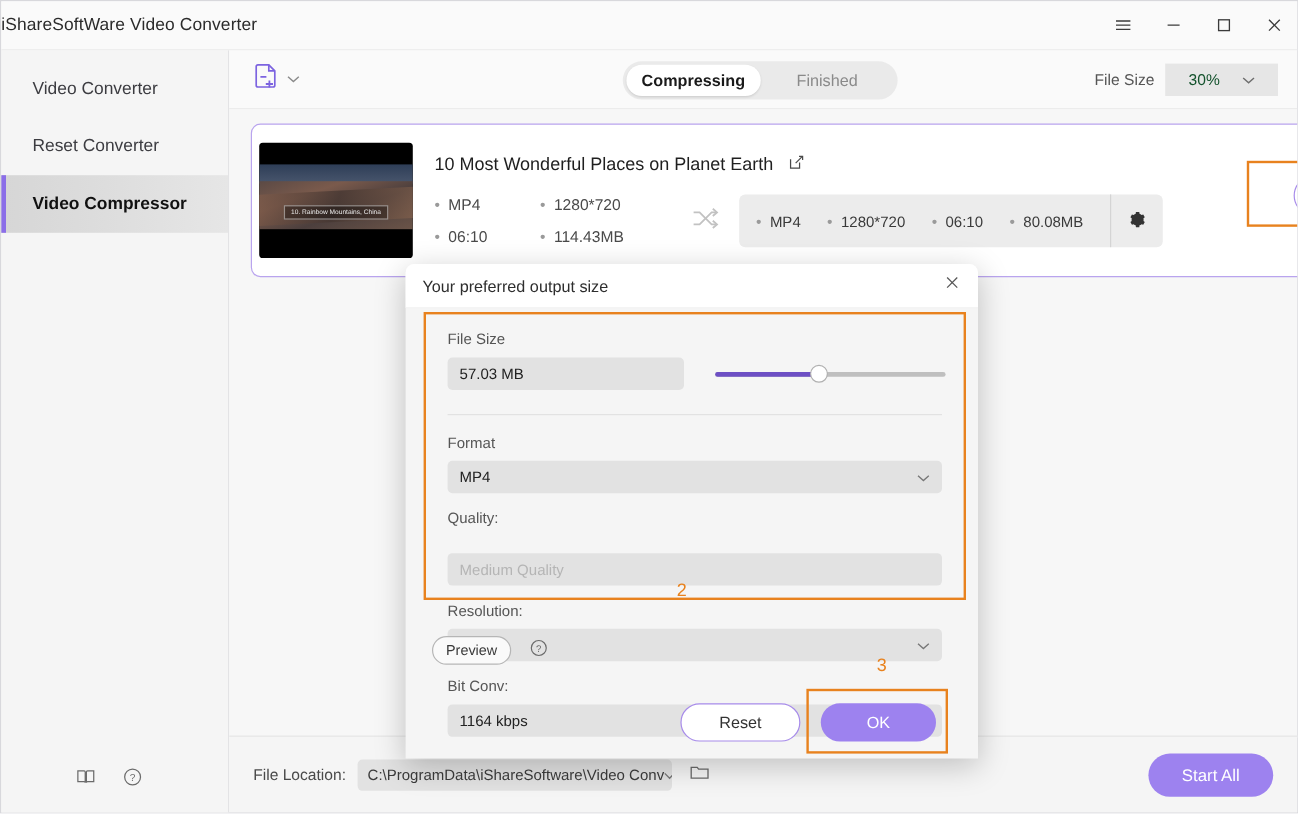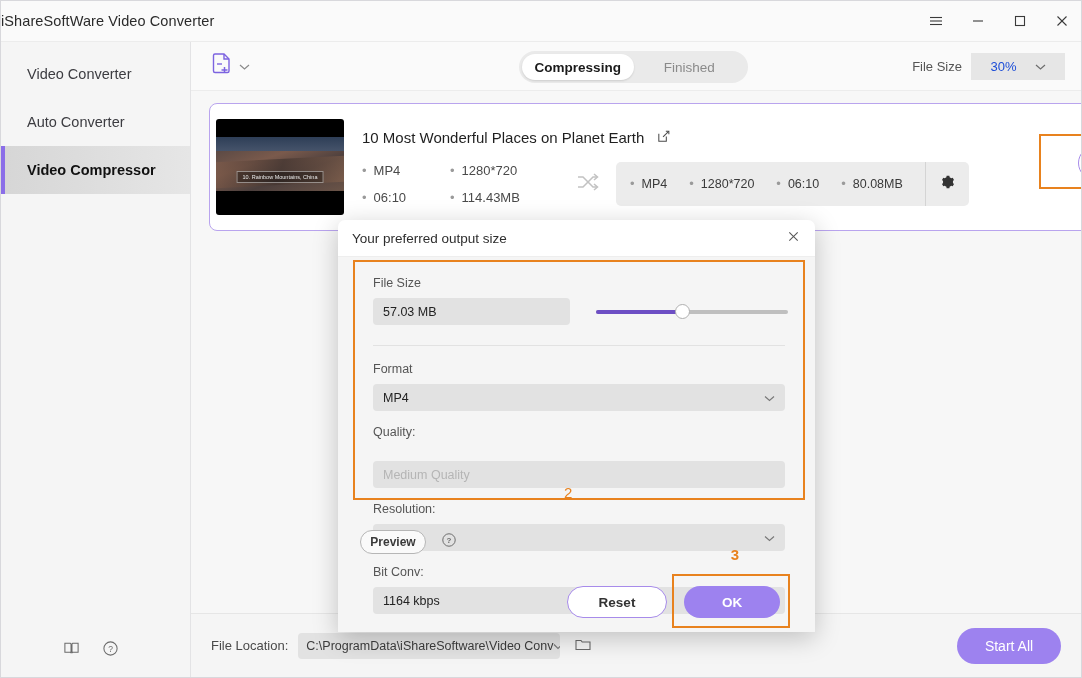--- a/index.html
+++ b/index.html
@@ -113,21 +113,21 @@
   .filesize-box {
     position: absolute; right: 18px; top: 11px;
     display: flex; align-items: center; gap: 9px;
   }
   .filesize-label { font-size: 13px; color: #555; }
   .filesize-sel {
     width: 94px; height: 27px;
     background: #e6e6e6; border-radius: 0;
     display: flex; align-items: center; justify-content: center;
     gap: 18px;
-    font-size: 13px; color: #1d4ed8;
+    font-size: 13px; color: #14532d;
   }
 
   
   .content {
     position: absolute; top: 90px; left: 190px;
     width: 892px; height: 524px;
     background: #f7f7f7;
   }
   .file-card {
     position: absolute; top: 12px; left: 18px;
@@ -325,21 +325,21 @@
   .grid2 {
     display: grid;
     grid-template-columns: 1fr;
     column-gap: 24px;
     row-gap: 14px;
     margin-top: 16px;
   }
   .grid2 .inp { width: 100%; }
   .modal-actions {
     position: absolute; left: 0; top: 296px;
-    width: 477px; height: 116px; font-weight: bold;
+    width: 477px; height: 116px;
   }
   .preview-btn {
     position: absolute; left: 22px; top: 14px;
     width: 66px; height: 24px;
     border: 1px solid #b6b6b6; border-radius: 12px;
     background: #fafafa;
     display: flex; align-items: center; justify-content: center;
     font-size: 12px; color: #3a3a3a;
     cursor: pointer;
   }
@@ -404,21 +404,21 @@
           </svg>
       </div>
     </div>
   </div>
 
   <div class="sidebar">
     <div class="side-item">
       <span>Video Converter</span>
     </div>
     <div class="side-item">
-      <span>Auto Converter</span>
+      <span>Reset Converter</span>
     </div>
     <div class="side-item active">
       <span>Video Compressor</span>
     </div>
 
     <div class="sidebar-footer">
       <span class="ico">
         <svg width="17" height="17" viewBox="0 0 18 18">
             <g fill="none" stroke="currentColor" stroke-width="1.1">
               <path d="M2 3.5h5.5c.6 0 1 .4 1 1V14c0-.5-.4-1-1-1H2z"></path>

